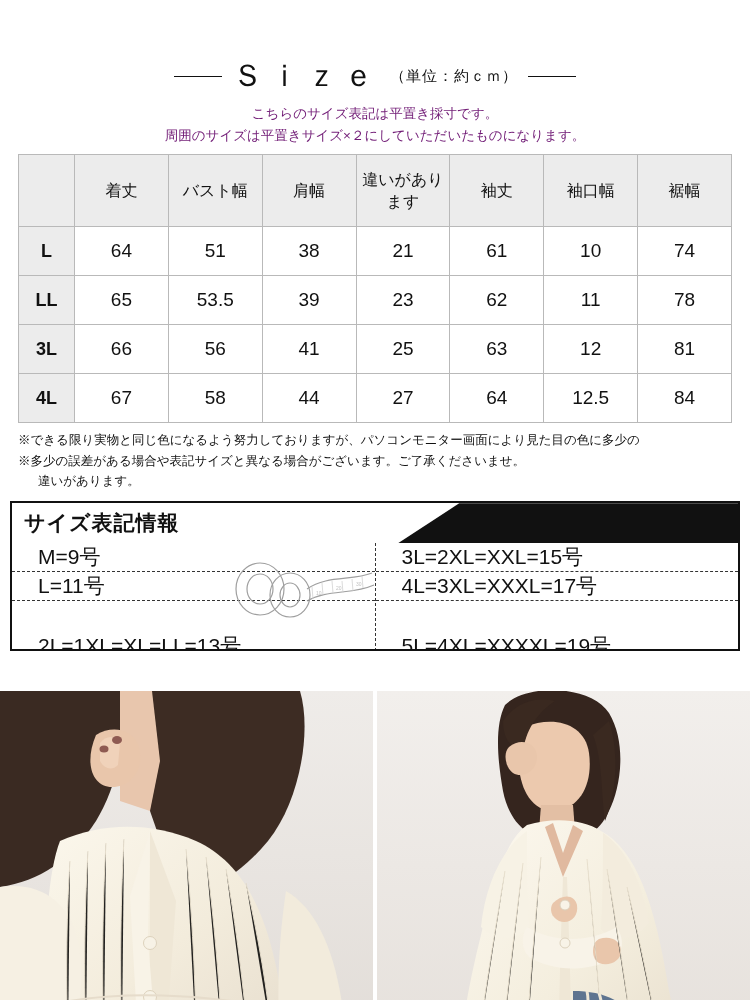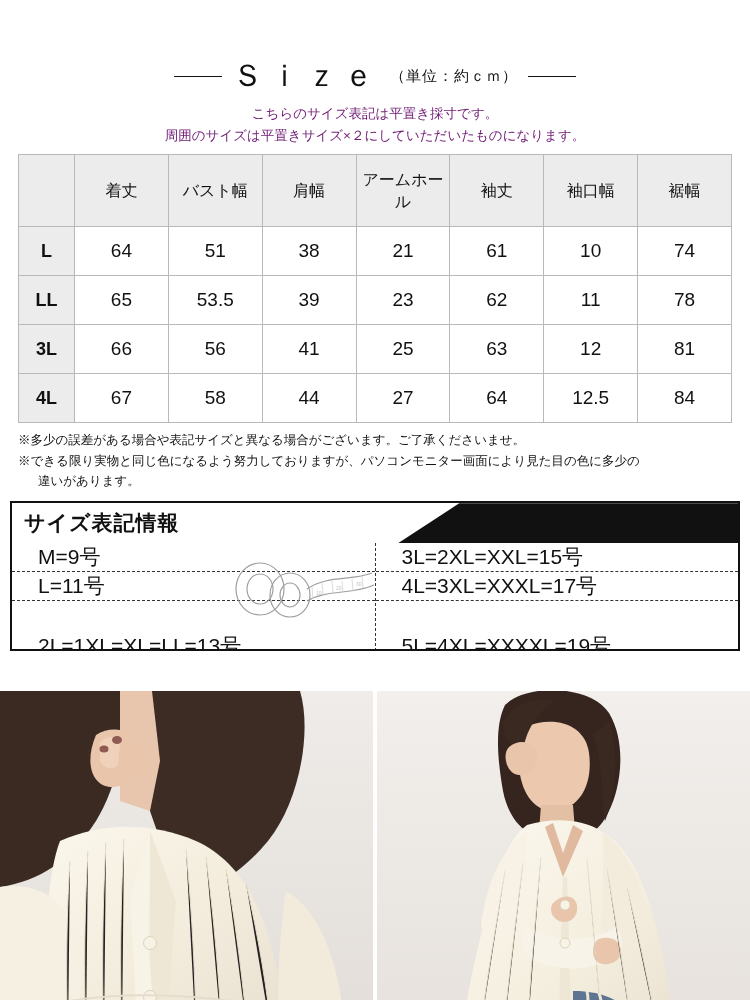--- a/index.html
+++ b/index.html
@@ -179,21 +179,21 @@
   <div class="note-line">周囲のサイズは平置きサイズ×２にしていただいたものになります。</div>
 
   <div class="size-table-wrap">
     <table class="size-table">
       <thead>
         <tr>
           <th class="corner"></th>
           <th>着丈</th>
           <th>バスト幅</th>
           <th>肩幅</th>
-          <th>アームホール</th>
+          <th>違いがあります</th>
           <th>袖丈</th>
           <th>袖口幅</th>
           <th>裾幅</th>
         </tr>
       </thead>
       <tbody>
         <tr>
           <th>L</th>
           <td>64</td>
           <td>51</td>
@@ -231,22 +231,22 @@
           <td>27</td>
           <td>64</td>
           <td>12.5</td>
           <td>84</td>
         </tr>
       </tbody>
     </table>
   </div>
 
   <div class="disclaimer">
+    <p>※できる限り実物と同じ色になるよう努力しておりますが、パソコンモニター画面により見た目の色に多少の</p>
     <p>※多少の誤差がある場合や表記サイズと異なる場合がございます。ご了承くださいませ。</p>
-    <p>※できる限り実物と同じ色になるよう努力しておりますが、パソコンモニター画面により見た目の色に多少の</p>
     <p class="indent">違いがあります。</p>
   </div>
 
   <div class="notation">
     <div class="notation-header">
       <div class="black-wedge"></div>
       <div class="notation-title">サイズ表記情報</div>
     </div>
     <div class="notation-body">
       <div class="notation-col left">

